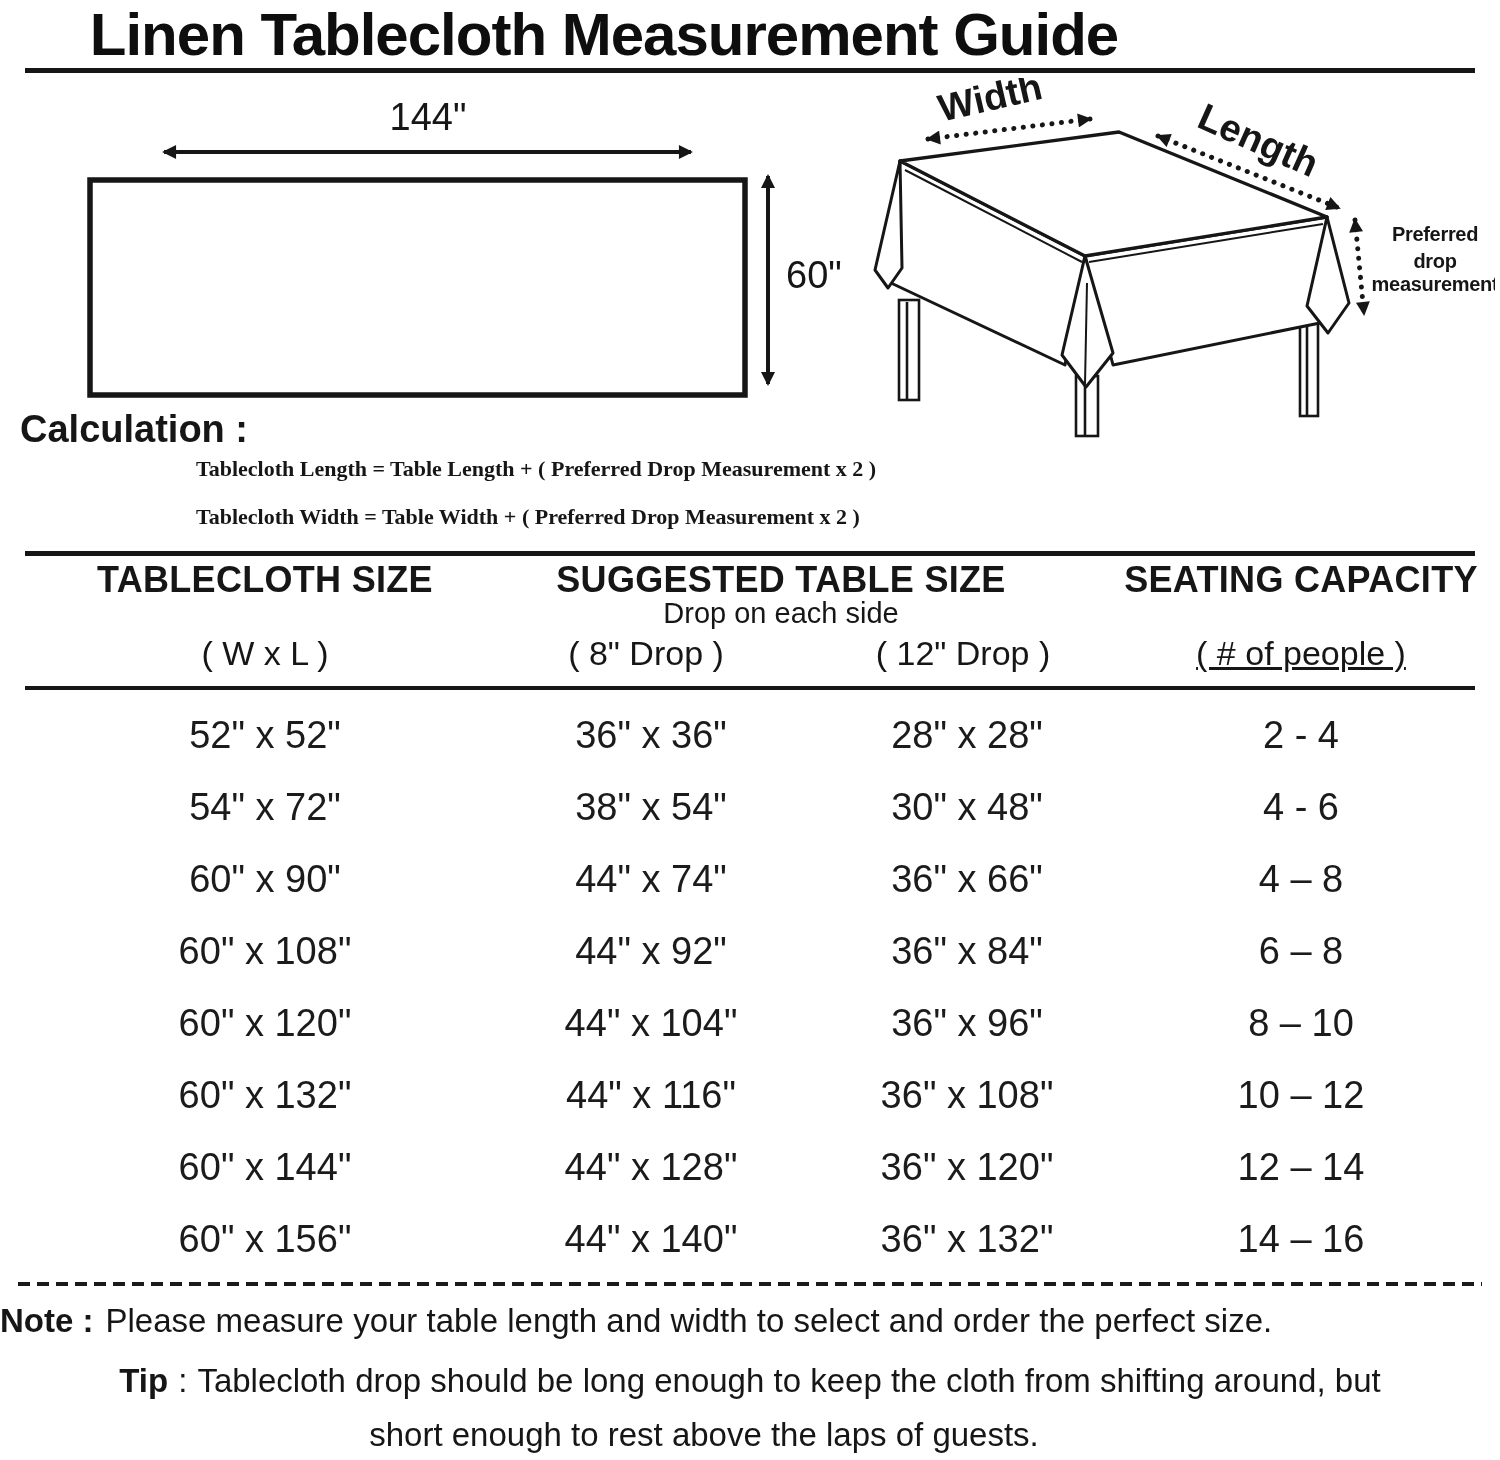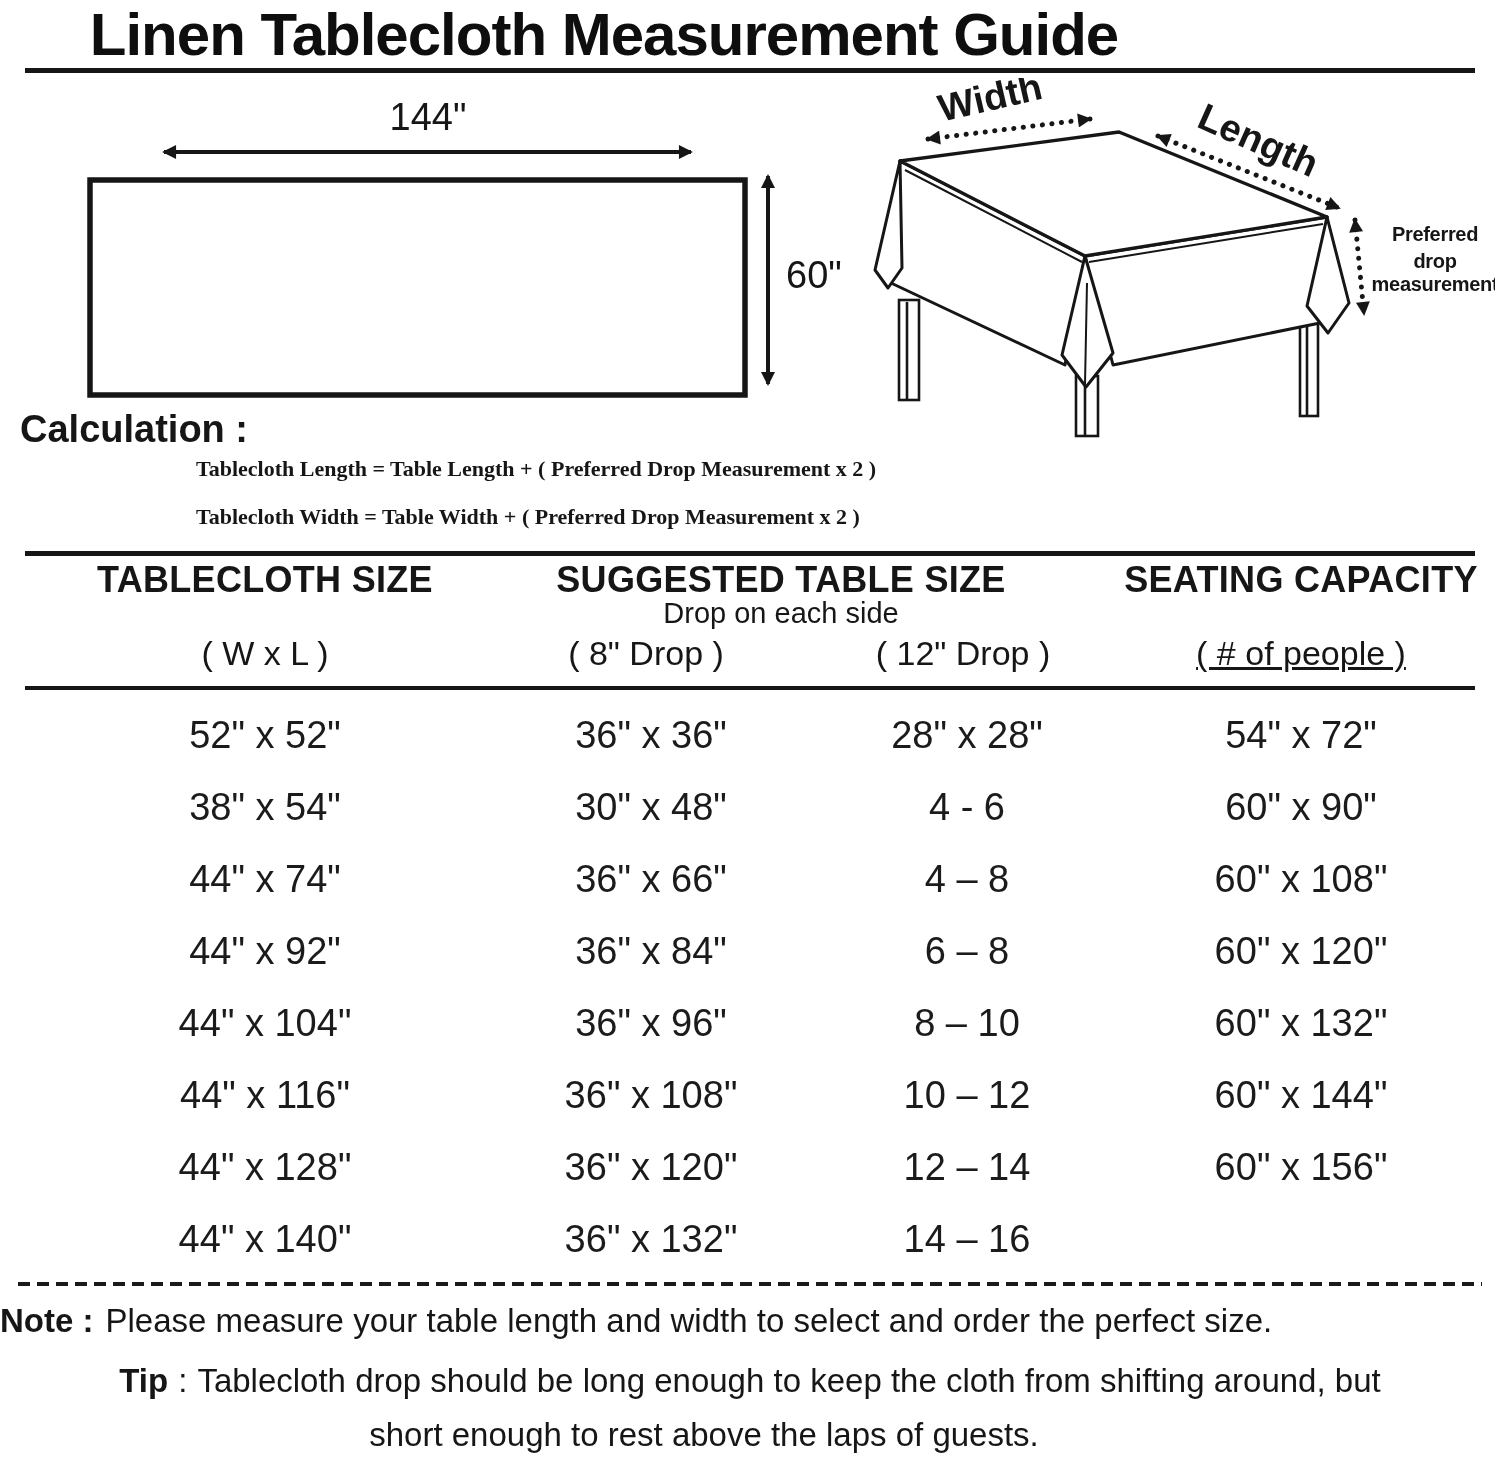--- a/index.html
+++ b/index.html
@@ -131,20 +131,21 @@
   <div class="abs ctr sh sh-2">( 8" Drop )</div>
   <div class="abs ctr sh sh-3">( 12" Drop )</div>
   <div class="abs ctr sh sh-4">( # of people )</div>
 
   <div class="abs rule rule3"></div>
 
   <div class="abs rows">
     <div class="cell">52" x 52"</div>
     <div class="cell">36" x 36"</div>
     <div class="cell">28" x 28"</div>
+    <div class="cell">2 - 4</div>
 
     <div class="cell">54" x 72"</div>
     <div class="cell">38" x 54"</div>
     <div class="cell">30" x 48"</div>
     <div class="cell">4 - 6</div>
 
     <div class="cell">60" x 90"</div>
     <div class="cell">44" x 74"</div>
     <div class="cell">36" x 66"</div>
     <div class="cell">4 – 8</div>

